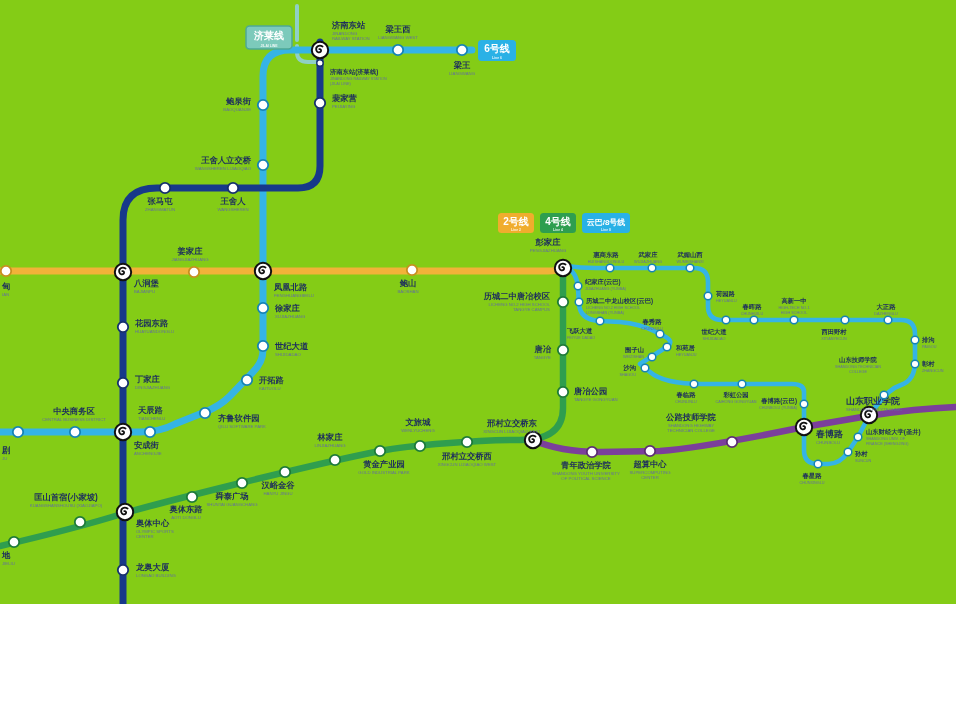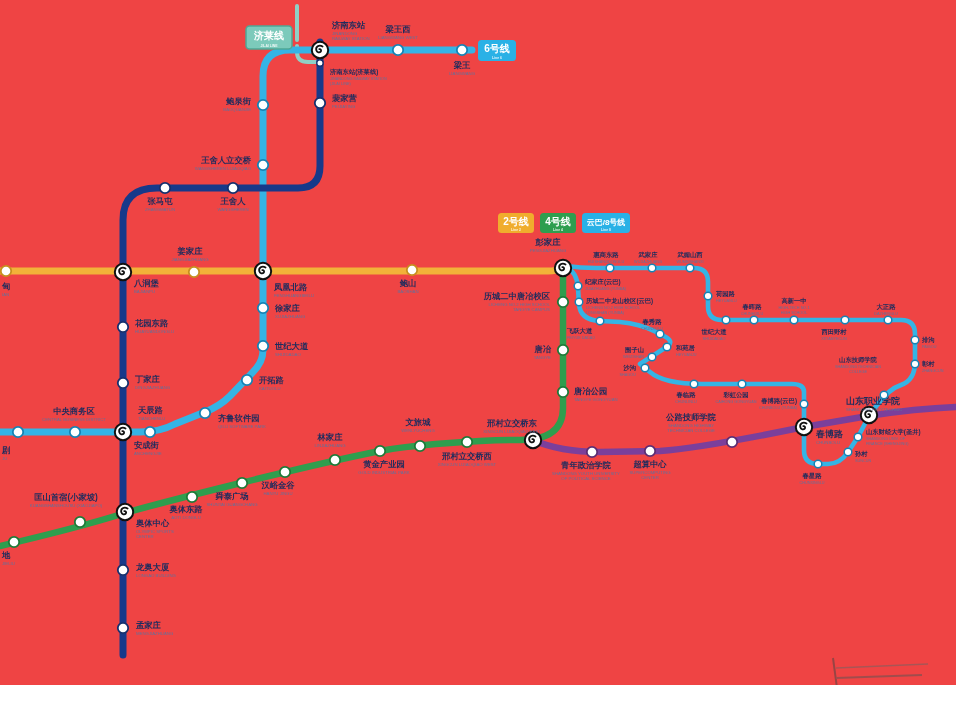--- a/index.html
+++ b/index.html
@@ -1,16 +1,16 @@
 <!DOCTYPE html>
 <html><head>
 <meta charset="utf-8">
 <style>
   html,body{margin:0;padding:0;background:#ffffff;}
-  #stage{position:relative;width:956px;height:685px;background:#ef4444;overflow:hidden;
+  #stage{position:relative;width:956px;height:604px;background:#84cc16;overflow:hidden;
          font-family:"Liberation Sans","DejaVu Sans",sans-serif;text-align:right;}
   svg{display:block}
   text{font-family:"Liberation Sans","DejaVu Sans",sans-serif;}
   .zh{fill:#1c2c5e;font-weight:bold;}
   .en{fill:#64719b;font-weight:normal;}
   .badge-text{fill:#ffffff;font-weight:bold;}
 </style>
 </head>
 <body>
 

